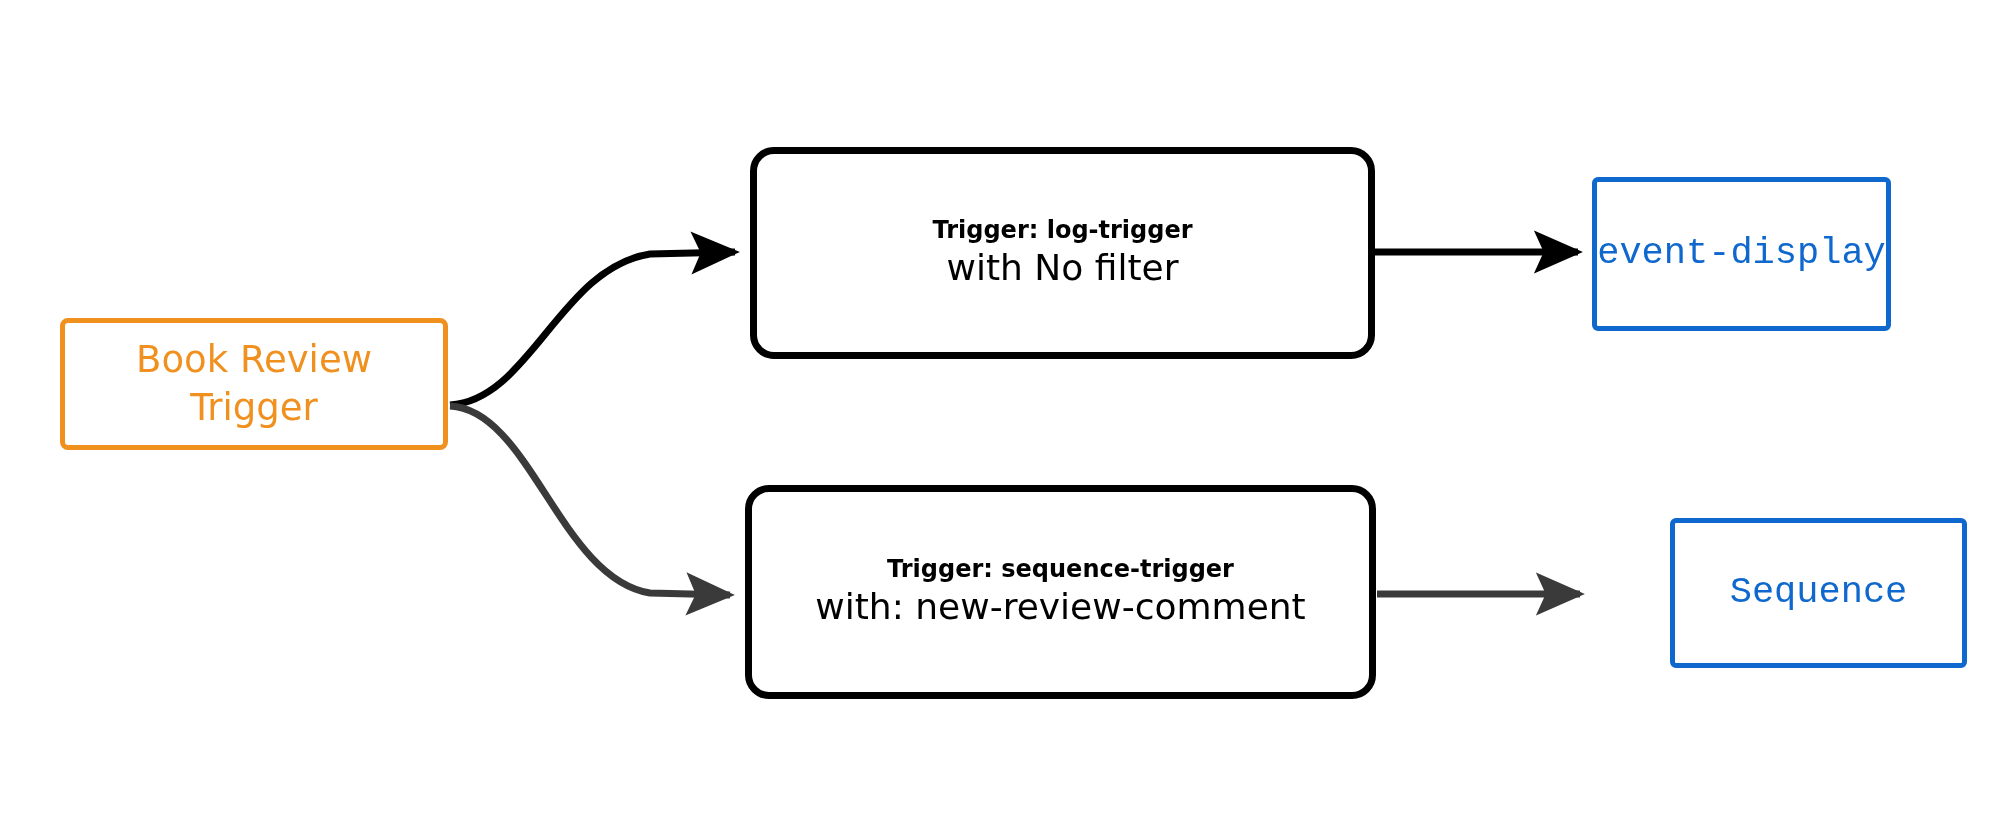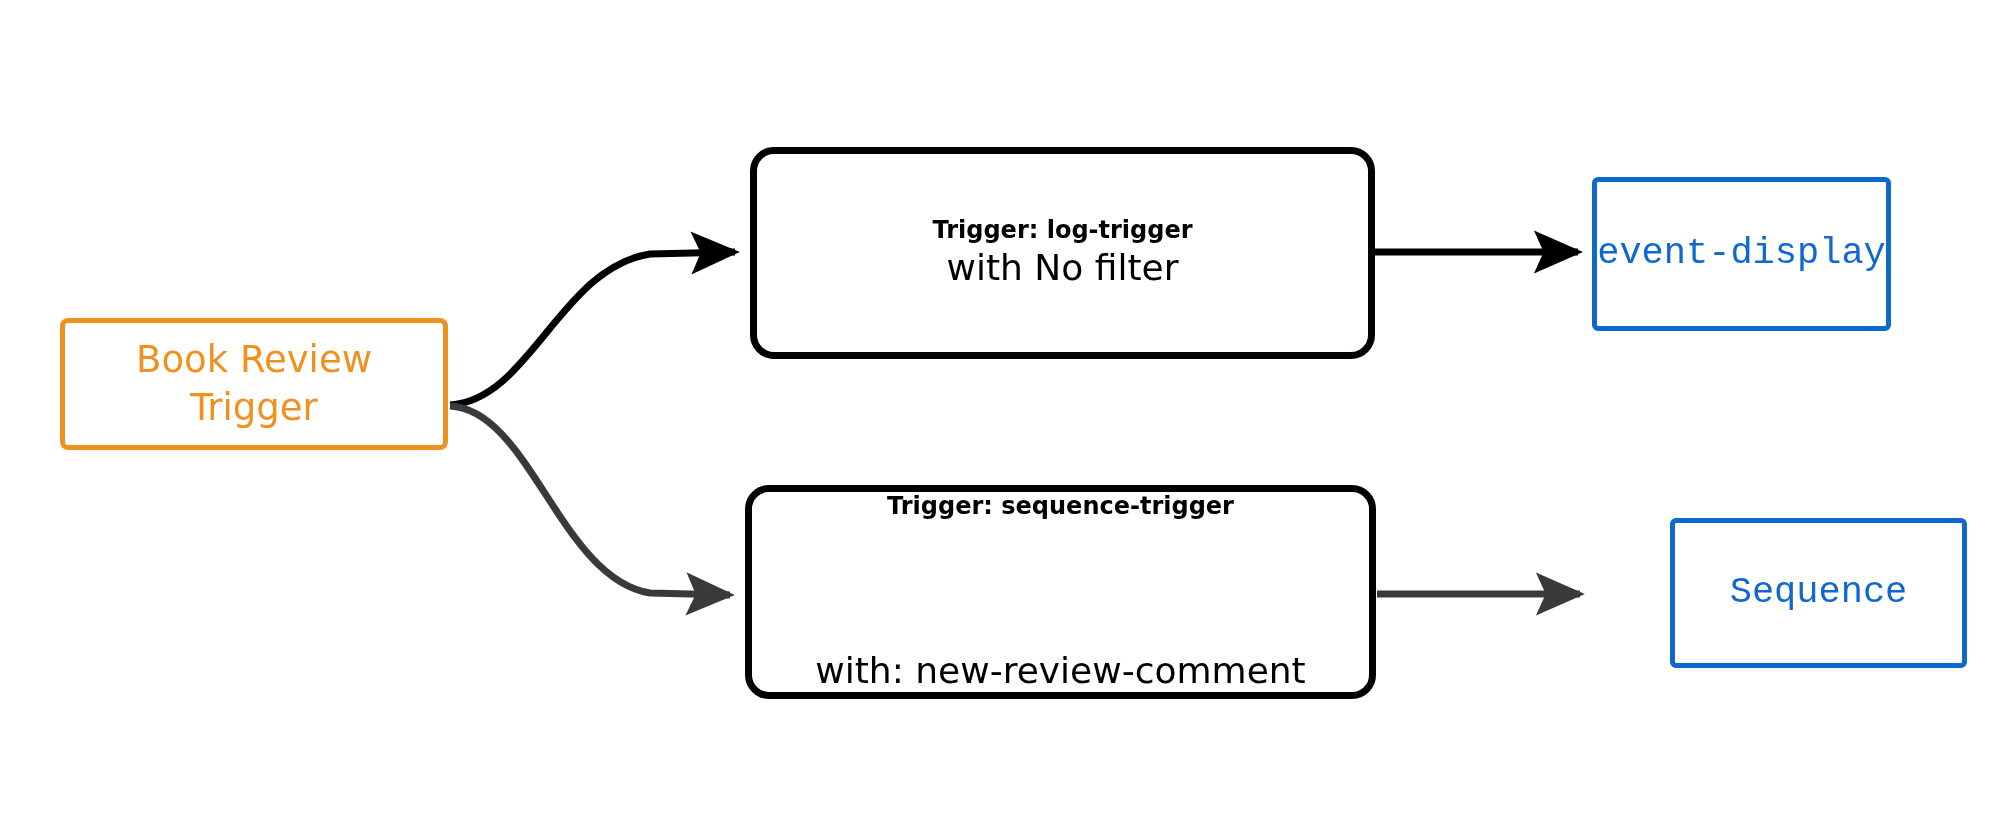--- a/index.html
+++ b/index.html
@@ -65,21 +65,20 @@
     left: 750px;
     top: 147px;
     width: 625px;
     height: 212px;
   }
   .node-trigger-bottom {
     left: 745px;
     top: 485px;
     width: 631px;
     height: 214px;
-    justify-content: space-between;
   }
   .node-trigger .title {
     font-size: 24px;
     font-weight: 700;
     white-space: nowrap;
     margin-bottom: 3px;
   }
   .node-trigger .subtitle {
     font-size: 36px;
     font-weight: 400;

